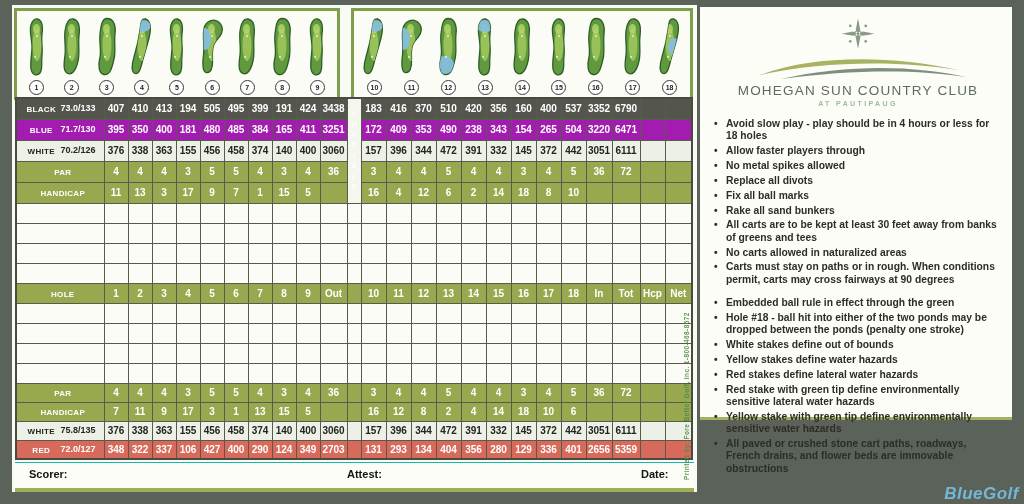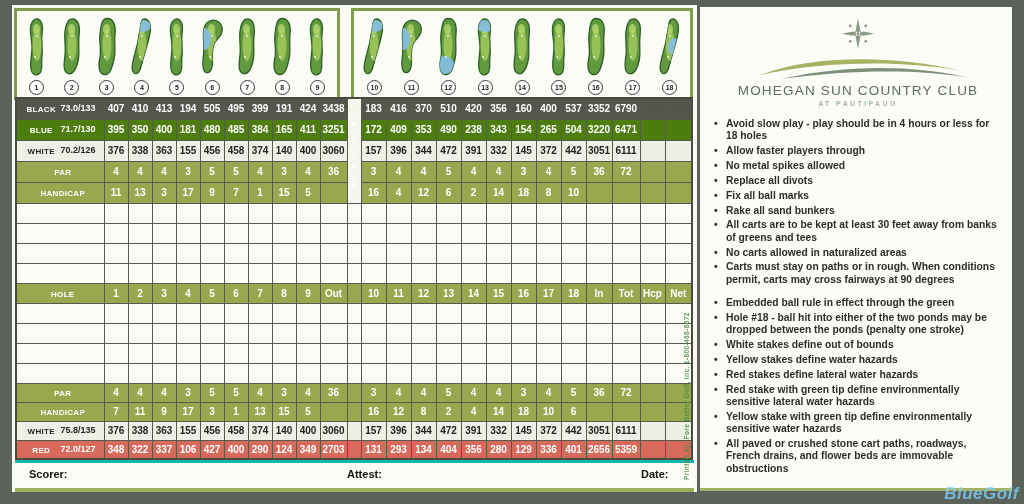--- a/index.html
+++ b/index.html
@@ -35,43 +35,43 @@
   #scoretable td{
     border:1px solid #565b4e;padding:0;text-align:center;font-weight:bold;
     font-size:10px;overflow:hidden;white-space:nowrap;vertical-align:middle;
   }
   tr.r-data{height:21px;} tr.r-blank{height:20px;} tr.r-hole{height:20px;} tr.r-bot{height:19px;}
   td.lab{text-align:left;display:table-cell;}
   td.lab .lbl{font-size:8px;letter-spacing:.3px;padding-left:5px;}
   td.lab .rat{font-size:9px;float:right;padding-right:8px;}
   td.tot-col{font-size:9px;}
   tr.black td{background:#54564e;color:#fff;border-top:2px solid #f2f4ea;border-bottom:2px solid #f2f4ea;}
-  tr.blue td{background:#4d7c0f;color:#fff;border-top:2px solid #f2f4ea;border-bottom:2px solid #f2f4ea;}
+  tr.blue td{background:#a21caf;color:#fff;border-top:2px solid #f2f4ea;border-bottom:2px solid #f2f4ea;}
   tr.whiteRow td{background:#edf0e6;color:#23251f;border-top:2px solid #f8f9f2;border-bottom:2px solid #f8f9f2;}
   tr.green td{background:#97a84e;color:#fff;border-top:2px solid #f2f4ea;border-bottom:2px solid #f2f4ea;}
   tr.red td{background:#d76a5b;color:#fff;border-top:2px solid #f2f4ea;border-bottom:2px solid #f2f4ea;}
   tr.blank td{background:#fbfcf6;border-color:#70746a;}
   td.strip{background:#f5f6ee !important;color:#2e2e2e;vertical-align:middle;}
   td.strip .init span{display:block;font-size:7px;line-height:10.4px;font-weight:bold;text-align:center;}
   
   #footer{
     position:absolute;left:3px;right:3px;bottom:0;height:25px;background:#fdfdf8;
-    border-top:3px solid #14b8a6;border-bottom:4px solid #9fae58;
+    border-top:1px solid #14b8a6;border-bottom:4px solid #9fae58;
   }
   #footer span{position:absolute;top:5px;font-size:11px;font-weight:bold;color:#15150f;}
   #footer .sc{left:14px;} #footer .at{left:332px;} #footer .dt{left:598px;margin-left:28px;}
   
   #credit{
     position:absolute;left:683px;top:225px;height:255px;z-index:5;
     writing-mode:vertical-rl;transform:rotate(180deg);
     font-size:6.5px;font-weight:bold;color:#4e8c46;letter-spacing:.4px;opacity:.9;
   }
   
   #info{
-    position:absolute;left:700px;top:7px;width:312px;height:484px;
+    position:absolute;left:700px;top:7px;width:312px;height:413px;
     background:#fdfdf8;border-bottom:3px solid #a4b162;
     padding:10px 10px 0 14px;box-sizing:border-box;
   }
   #logo{display:block;margin:0 auto;}
   #clubname{
     text-align:center;font-size:13.5px;letter-spacing:1.2px;color:#5c6b60;
     margin-top:-4px;font-weight:normal;
   }
   #clubsub{
     text-align:center;font-size:7px;letter-spacing:2.4px;color:#a0b89e;

